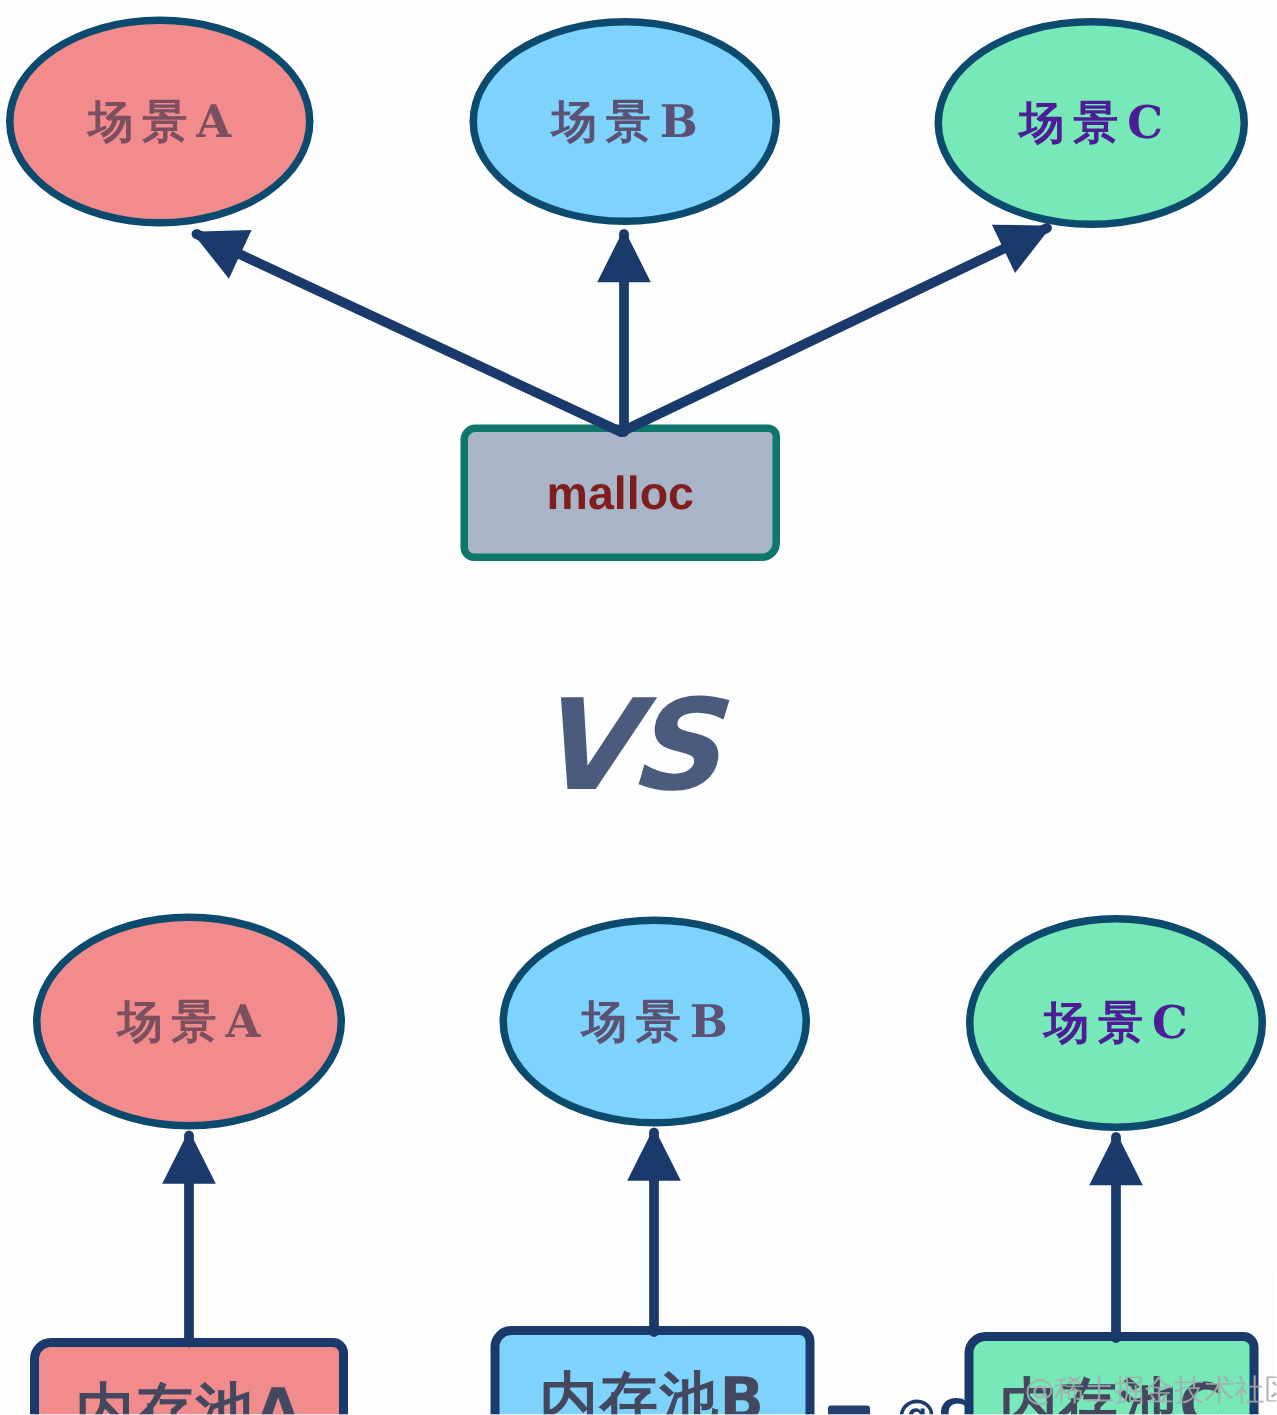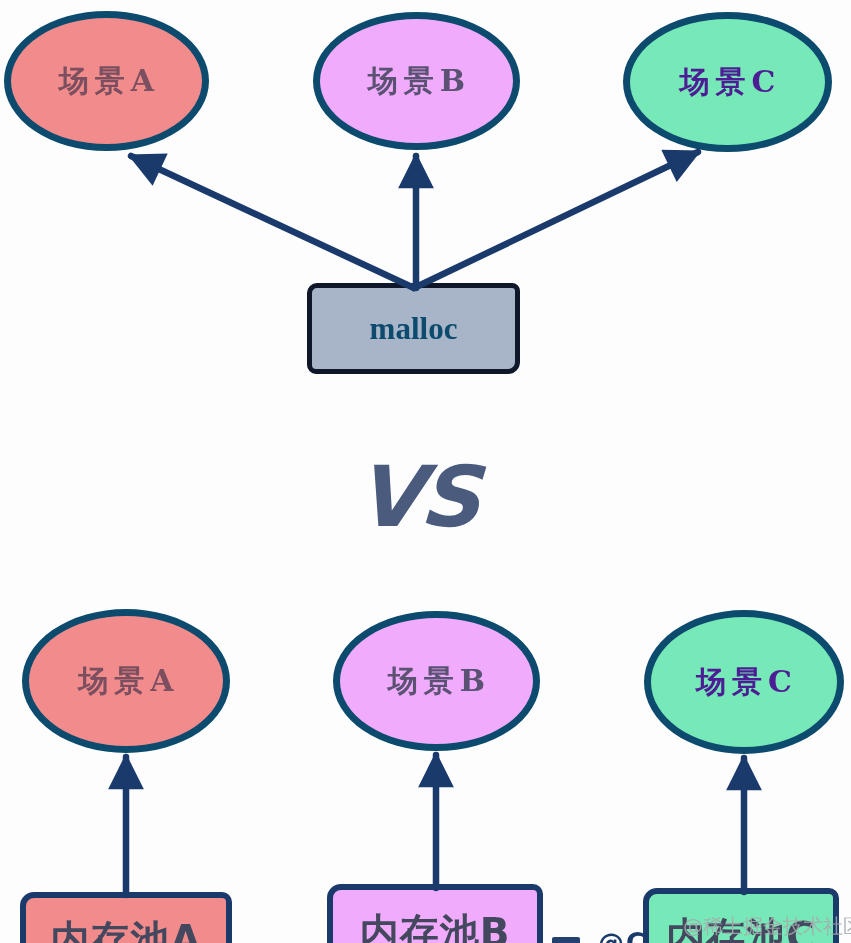--- a/index.html
+++ b/index.html
@@ -8,61 +8,61 @@
     width: 851px;
     height: 943px;
     overflow: hidden;
     background: #fdfdfe;
     font-family: "DejaVu Sans", "Liberation Sans", sans-serif;
   }
 
   
   .ellipse {
     position: absolute;
-    border: 7px solid #0c4a6e;
+    border: 5px solid #0c4a6e;
     border-radius: 50%;
     display: flex;
     align-items: center;
     justify-content: center;
     box-sizing: border-box;
     font-family: "DejaVu Serif", "Liberation Serif", serif;
     font-size: 30px;
     font-weight: 600;
     letter-spacing: 6px;
     text-indent: 6px;
     z-index: 2;
   }
   .fill-a { background: #f28b8b; color: #7b4f5f; }
-  .fill-b { background: #f0abfc; color: #5b5273; }
+  .fill-b { background: #7dd3fc; color: #5b5273; }
   .fill-c { background: #77e8b7; color: #4c1d95; }
 
   .pos-top-a { left: 4px;   top: 11px;  width: 205px; height: 140px; }
   .pos-top-b { left: 313px; top: 12px;  width: 207px; height: 138px; }
   .pos-top-c { left: 623px; top: 12px;  width: 209px; height: 140px; }
 
   .pos-bot-a { left: 22px;  top: 609px; width: 208px; height: 144px; }
   .pos-bot-b { left: 333px; top: 611px; width: 207px; height: 140px; }
   .pos-bot-c { left: 644px; top: 610px; width: 200px; height: 144px; }
 
   
   .malloc-box {
     position: absolute;
     left: 307px; top: 283px;
     width: 213px; height: 91px;
     background: #a8b4c7;
-    border: 5px solid #0f172a;
+    border: 5px solid #0f766e;
     border-radius: 10px 8px 12px 9px;
     box-sizing: border-box;
     display: flex;
     align-items: center;
     justify-content: center;
-    font-family: Liberation Serif, serif;
+    font-family: Liberation Sans, sans-serif;
     font-size: 31px;
     font-weight: 600;
-    color: #0c4a6e;
+    color: #7f1d1d;
     z-index: 2;
   }
 
   
   .vs {
     position: absolute;
     left: 335px; top: 448px;
     width: 180px;
     text-align: center;
     font-size: 84px;

